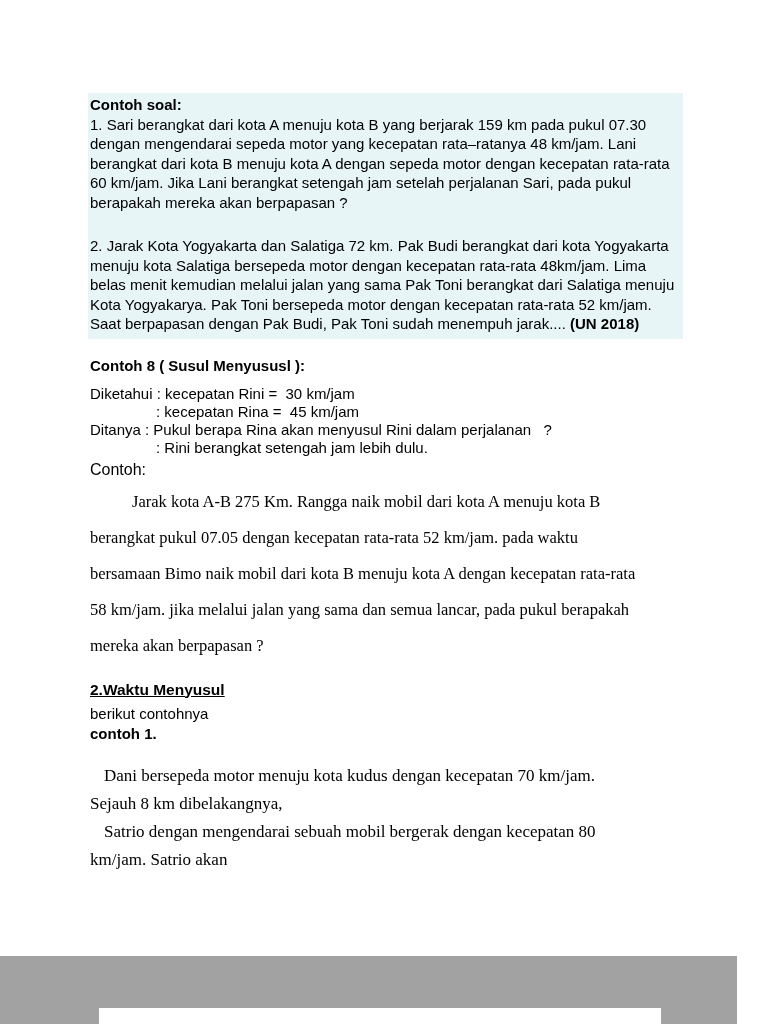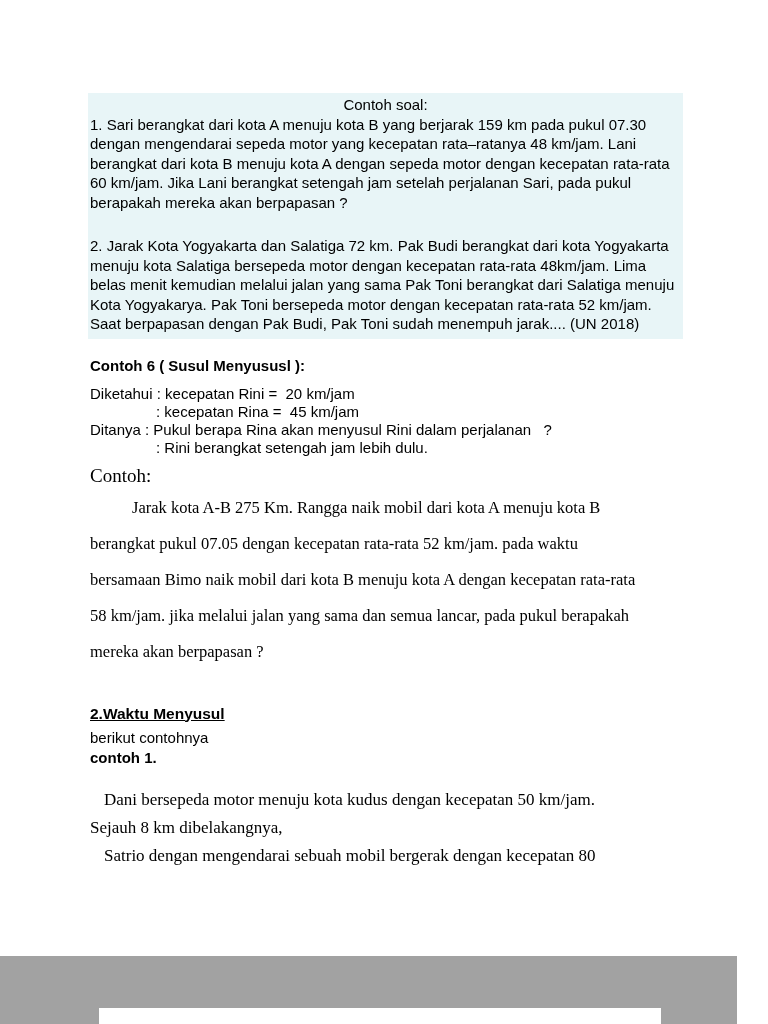--- a/index.html
+++ b/index.html
@@ -17,49 +17,49 @@
     background:var(--page_bg, #ffffff);
     padding:93px 87px 0 90px;
   }
 
   .highlight {
     background:var(--highlight_bg, #e8f5f7);
     margin:0 -2px;
     padding:2px 2px 5px 2px;
   }
   .t15  { font-size:15px; line-height:19.5px; }
-  .bold { font-weight:normal;text-align:center; }
+  .bold { font-weight:bold; }
 
   .problem2 { margin-top:24px; }
 
   .sec2-heading { font-size:15px; line-height:20px; font-weight:bold; margin-top:17px; }
 
   .italic-para {
     font-size:15px; line-height:20.5px;
     font-weight:bold; font-style:italic;
     margin-top:16px;
   }
 
   .known-block { margin-top:9px; }
   .known { font-size:15px; line-height:18px; white-space:pre-wrap; }
   .known.indent { padding-left:66px; }
 
   .contoh-label {
-    font-family:Liberation Serif, serif;
-    font-size:19px; line-height:20px; margin-top:9px;
+    font-family:Liberation Sans, sans-serif;
+    font-size:16px; line-height:20px; margin-top:3px;
   }
   .contoh-para {
     font-family:"Liberation Serif", serif;
     font-size:16.5px; line-height:36px;
     width:560px; text-indent:42px; margin-top:4px;
   }
 
   .sec3-heading {
     font-size:15.5px; font-weight:bold; text-decoration:underline;
-    margin-top:34px; line-height:20px;
+    margin-top:16px; line-height:20px;
   }
   .sec3-intro { font-size:15px; line-height:20px; margin-top:4px; }
   .example-label { font-size:15px; font-weight:bold; line-height:20px; }
 
   .ex-lines { margin-top:18px; }
   .ex-line {
     font-family:"Liberation Serif", serif;
     font-size:17px; line-height:28px;
   }
   .ex-line.indented { padding-left:14px; }
@@ -86,44 +86,45 @@
 <div class="viewer">
 
   <div class="page">
 
     <div class="highlight">
       <div class="t15 bold">Contoh soal:</div>
       <div class="t15">1. Sari berangkat dari kota A menuju kota B yang berjarak 159 km pada pukul 07.30 dengan mengendarai sepeda motor yang kecepatan rata–ratanya 48 km/jam. Lani berangkat dari kota B menuju kota A dengan sepeda motor dengan kecepatan rata-rata 60 km/jam. Jika Lani berangkat setengah jam setelah perjalanan Sari, pada pukul berapakah mereka akan berpapasan ?</div>
       <div class="t15 problem2"><span>2. Jarak Kota Yogyakarta dan Salatiga 72 km. Pak Budi berangkat dari kota Yogyakarta menuju kota Salatiga bersepeda motor dengan kecepatan rata-rata 48km/jam. Lima belas menit kemudian melalui jalan yang sama Pak Toni berangkat dari Salatiga menuju Kota Yogyakarya. Pak Toni bersepeda motor dengan kecepatan rata-rata 52 km/jam. Saat berpapasan dengan Pak Budi, Pak Toni sudah menempuh jarak.... </span><span class="bold">(UN 2018)</span></div>
     </div>
 
-    <div class="sec2-heading">Contoh 6 ( Susul Menyususl ):</div>
+    <div class="sec2-heading">Contoh 8 ( Susul Menyususl ):</div>
 
 
     <div class="known-block">
-      <div class="known">Diketahui : kecepatan Rini =  20 km/jam</div>
+      <div class="known">Diketahui : kecepatan Rini =  30 km/jam</div>
       <div class="known indent">: kecepatan Rina =  45 km/jam</div>
       <div class="known">Ditanya : Pukul berapa Rina akan menyusul Rini dalam perjalanan   ?</div>
       <div class="known indent">: Rini berangkat setengah jam lebih dulu.</div>
     </div>
 
     <div class="contoh-label">Contoh:</div>
 
     <div class="contoh-para">Jarak kota A-B 275 Km. Rangga naik mobil dari kota A menuju kota B berangkat pukul 07.05 dengan kecepatan rata-rata 52 km/jam. pada waktu bersamaan Bimo naik mobil dari kota B menuju kota A dengan kecepatan rata-rata 58 km/jam. jika melalui jalan yang sama dan semua lancar, pada pukul berapakah mereka akan berpapasan  ?</div>
 
     <div class="sec3-heading">2.Waktu Menyusul</div>
 
     <div class="sec3-intro">berikut contohnya</div>
 
     <div class="example-label">contoh 1.</div>
 
     <div class="ex-lines">
-      <div class="ex-line indented">Dani bersepeda motor menuju kota kudus dengan kecepatan 50 km/jam.</div>
+      <div class="ex-line indented">Dani bersepeda motor menuju kota kudus dengan kecepatan 70 km/jam.</div>
       <div class="ex-line">Sejauh 8 km dibelakangnya,</div>
       <div class="ex-line indented">Satrio dengan mengendarai sebuah mobil bergerak dengan kecepatan 80</div>
+      <div class="ex-line">km/jam. Satrio akan</div>
     </div>
 
   </div>
 
   <div class="page-gap"></div>
   <div class="right-rail"></div>
   <div class="next-page"></div>
 
 </div>
 

